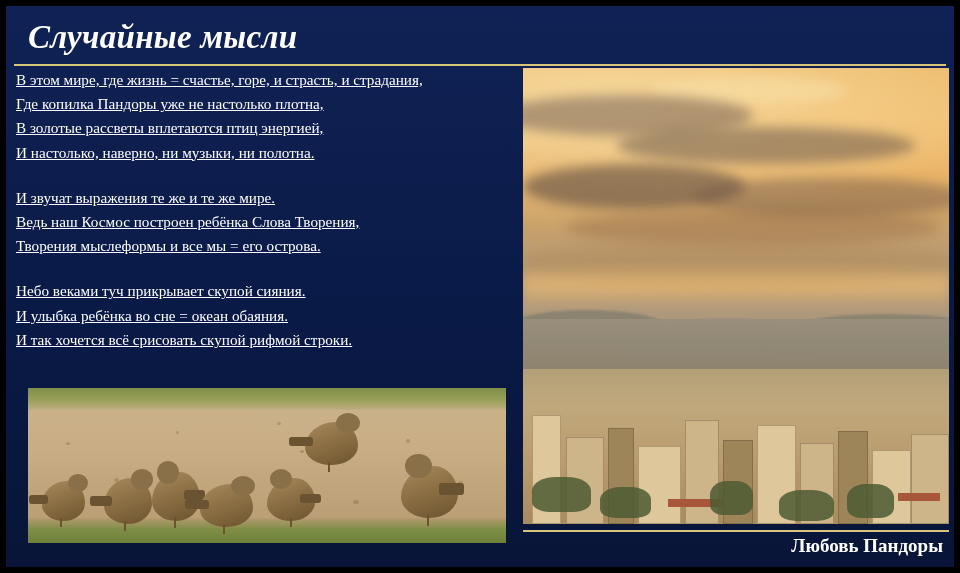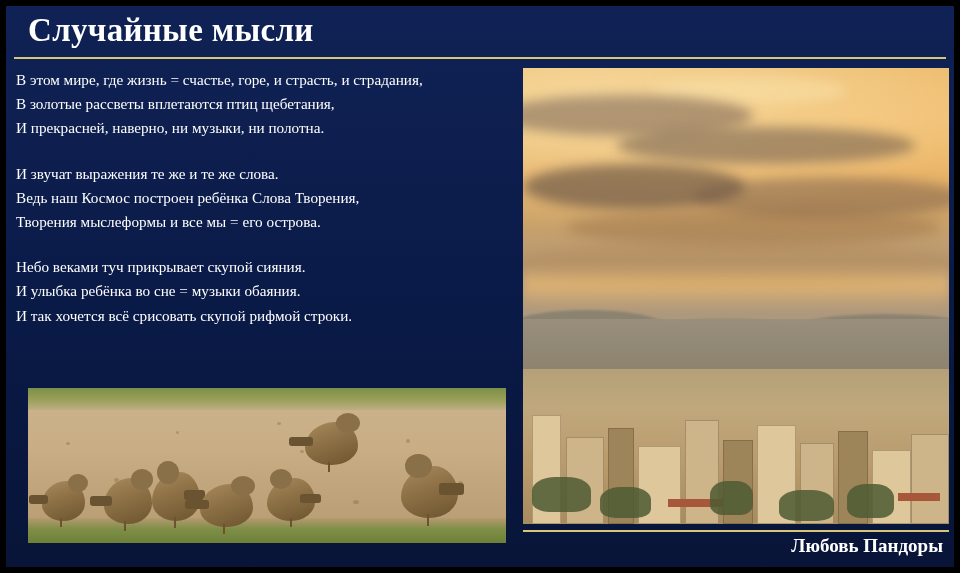--- a/index.html
+++ b/index.html
@@ -23,23 +23,24 @@
     background: #0d1f52;
     background: linear-gradient(180deg, #102255 0%, #0a1a47 55%, #081538 100%);
     box-sizing: border-box;
     overflow: hidden;
   }
 
   
   .title-area {
     position: absolute;
     left: 0;
-    top: 0;
+    top: 7px;
     width: 948px;
     height: 54px;
+    font-style: italic;
   }
   .title-text {
     position: absolute;
     left: 22px;
     top: 6px;
     font-size: 33px;
     font-weight: bold;
     color: #ffffff;
     letter-spacing: 0.3px;
     white-space: nowrap;
@@ -63,21 +64,21 @@
     color: #ffffff;
     font-size: 15.2px;
     line-height: 24.2px;
     font-family: "Liberation Serif", serif;
     white-space: nowrap;
   }
   .stanza {
     margin: 0 0 21px 0;
   }
   .stanza:last-child { margin-bottom: 0; }
-  .line { display: block; }
+  .line { display: block; text-decoration: underline; }
 
   
   .photo-city {
     position: absolute;
     left: 517px;
     top: 62px;
     width: 426px;
     height: 456px;
     overflow: hidden;
     background: #b98b4e;
@@ -229,31 +230,32 @@
 <div class="slide">
 
   <div class="title-area">
     <div class="title-text">Случайные мысли</div>
     <div class="title-rule"></div>
   </div>
 
   <div class="poem">
     <p class="stanza">
       <span class="line">В этом мире, где жизнь = счастье, горе, и страсть, и страдания,</span>
-      <span class="line">В золотые рассветы вплетаются птиц щебетания,</span>
-      <span class="line">И прекрасней, наверно, ни музыки, ни полотна.</span>
+      <span class="line">Где копилка Пандоры уже не настолько плотна,</span>
+      <span class="line">В золотые рассветы вплетаются птиц энергией,</span>
+      <span class="line">И настолько, наверно, ни музыки, ни полотна.</span>
     </p>
     <p class="stanza">
-      <span class="line">И звучат выражения те же и те же слова.</span>
+      <span class="line">И звучат выражения те же и те же мире.</span>
       <span class="line">Ведь наш Космос построен ребёнка Слова Творения,</span>
       <span class="line">Творения мыслеформы и все мы = его острова.</span>
     </p>
     <p class="stanza">
       <span class="line">Небо веками туч прикрывает скупой сияния.</span>
-      <span class="line">И улыбка ребёнка во сне = музыки обаяния.</span>
+      <span class="line">И улыбка ребёнка во сне = океан обаяния.</span>
       <span class="line">И так хочется всё срисовать скупой рифмой строки.</span>
     </p>
   </div>
 
   <div class="photo-city">
     <div class="sky"></div>
     <div class="cloud c7"></div>
     <div class="cloud c1"></div>
     <div class="cloud c2"></div>
     <div class="cloud c3"></div>

